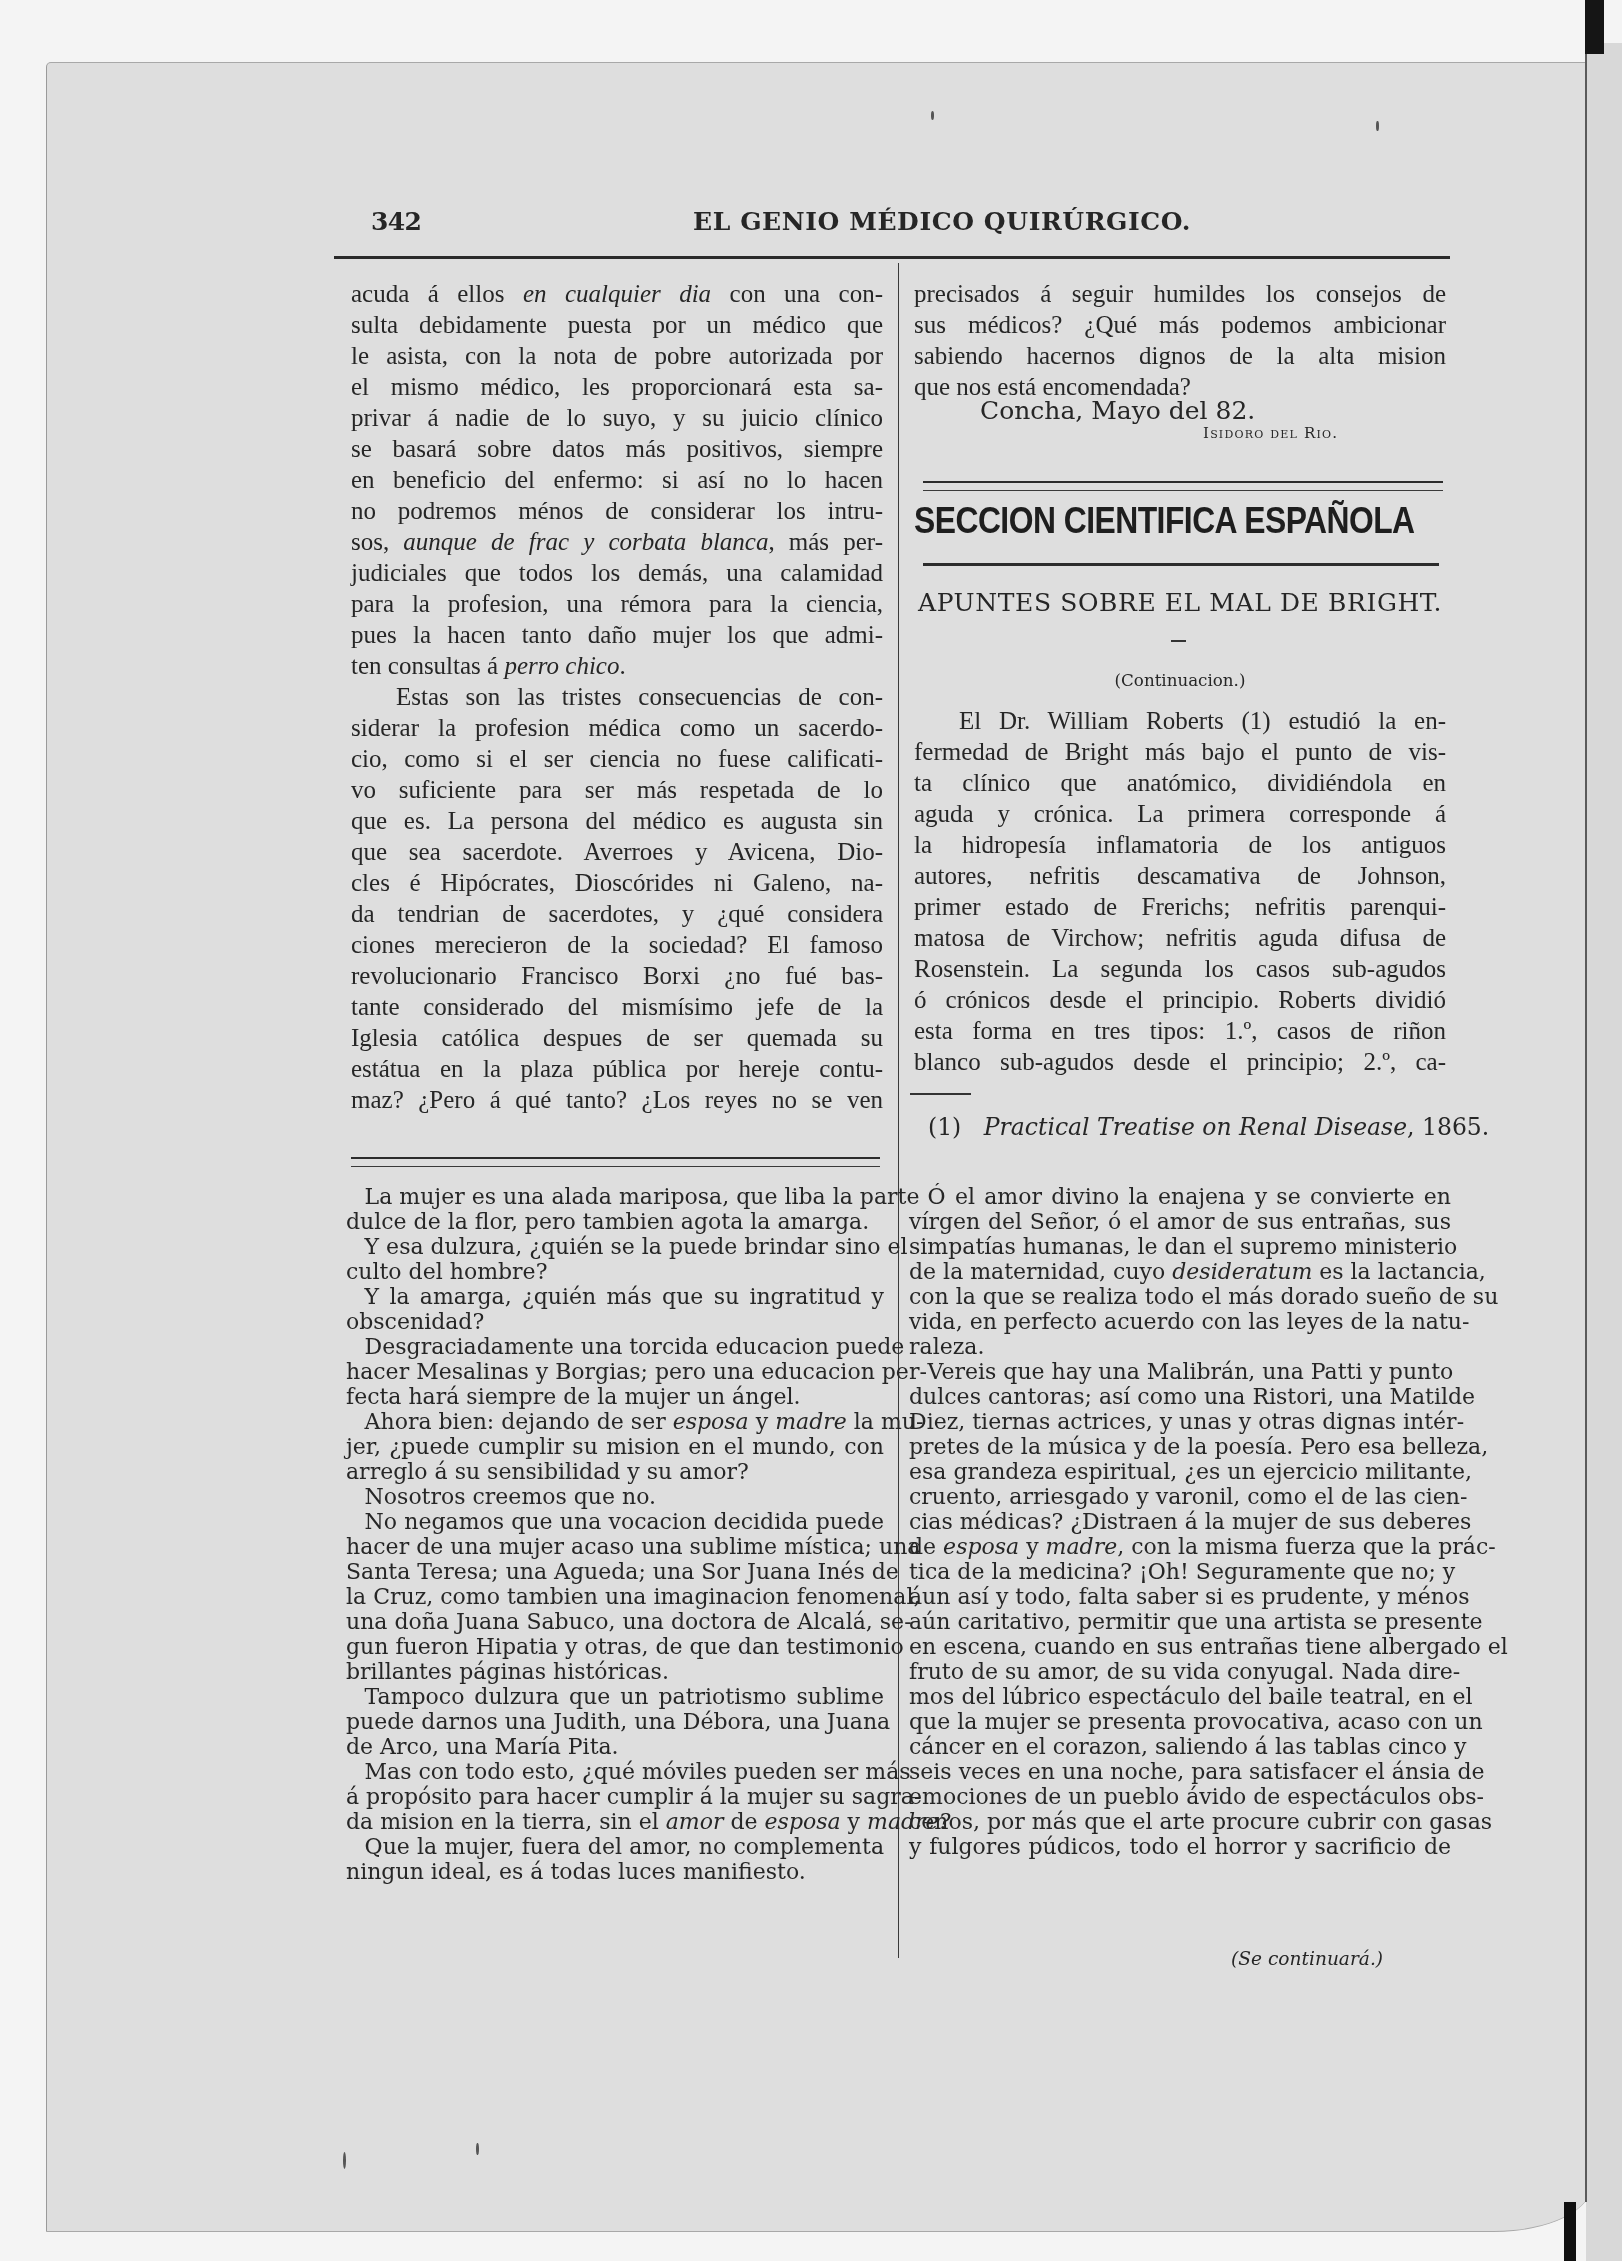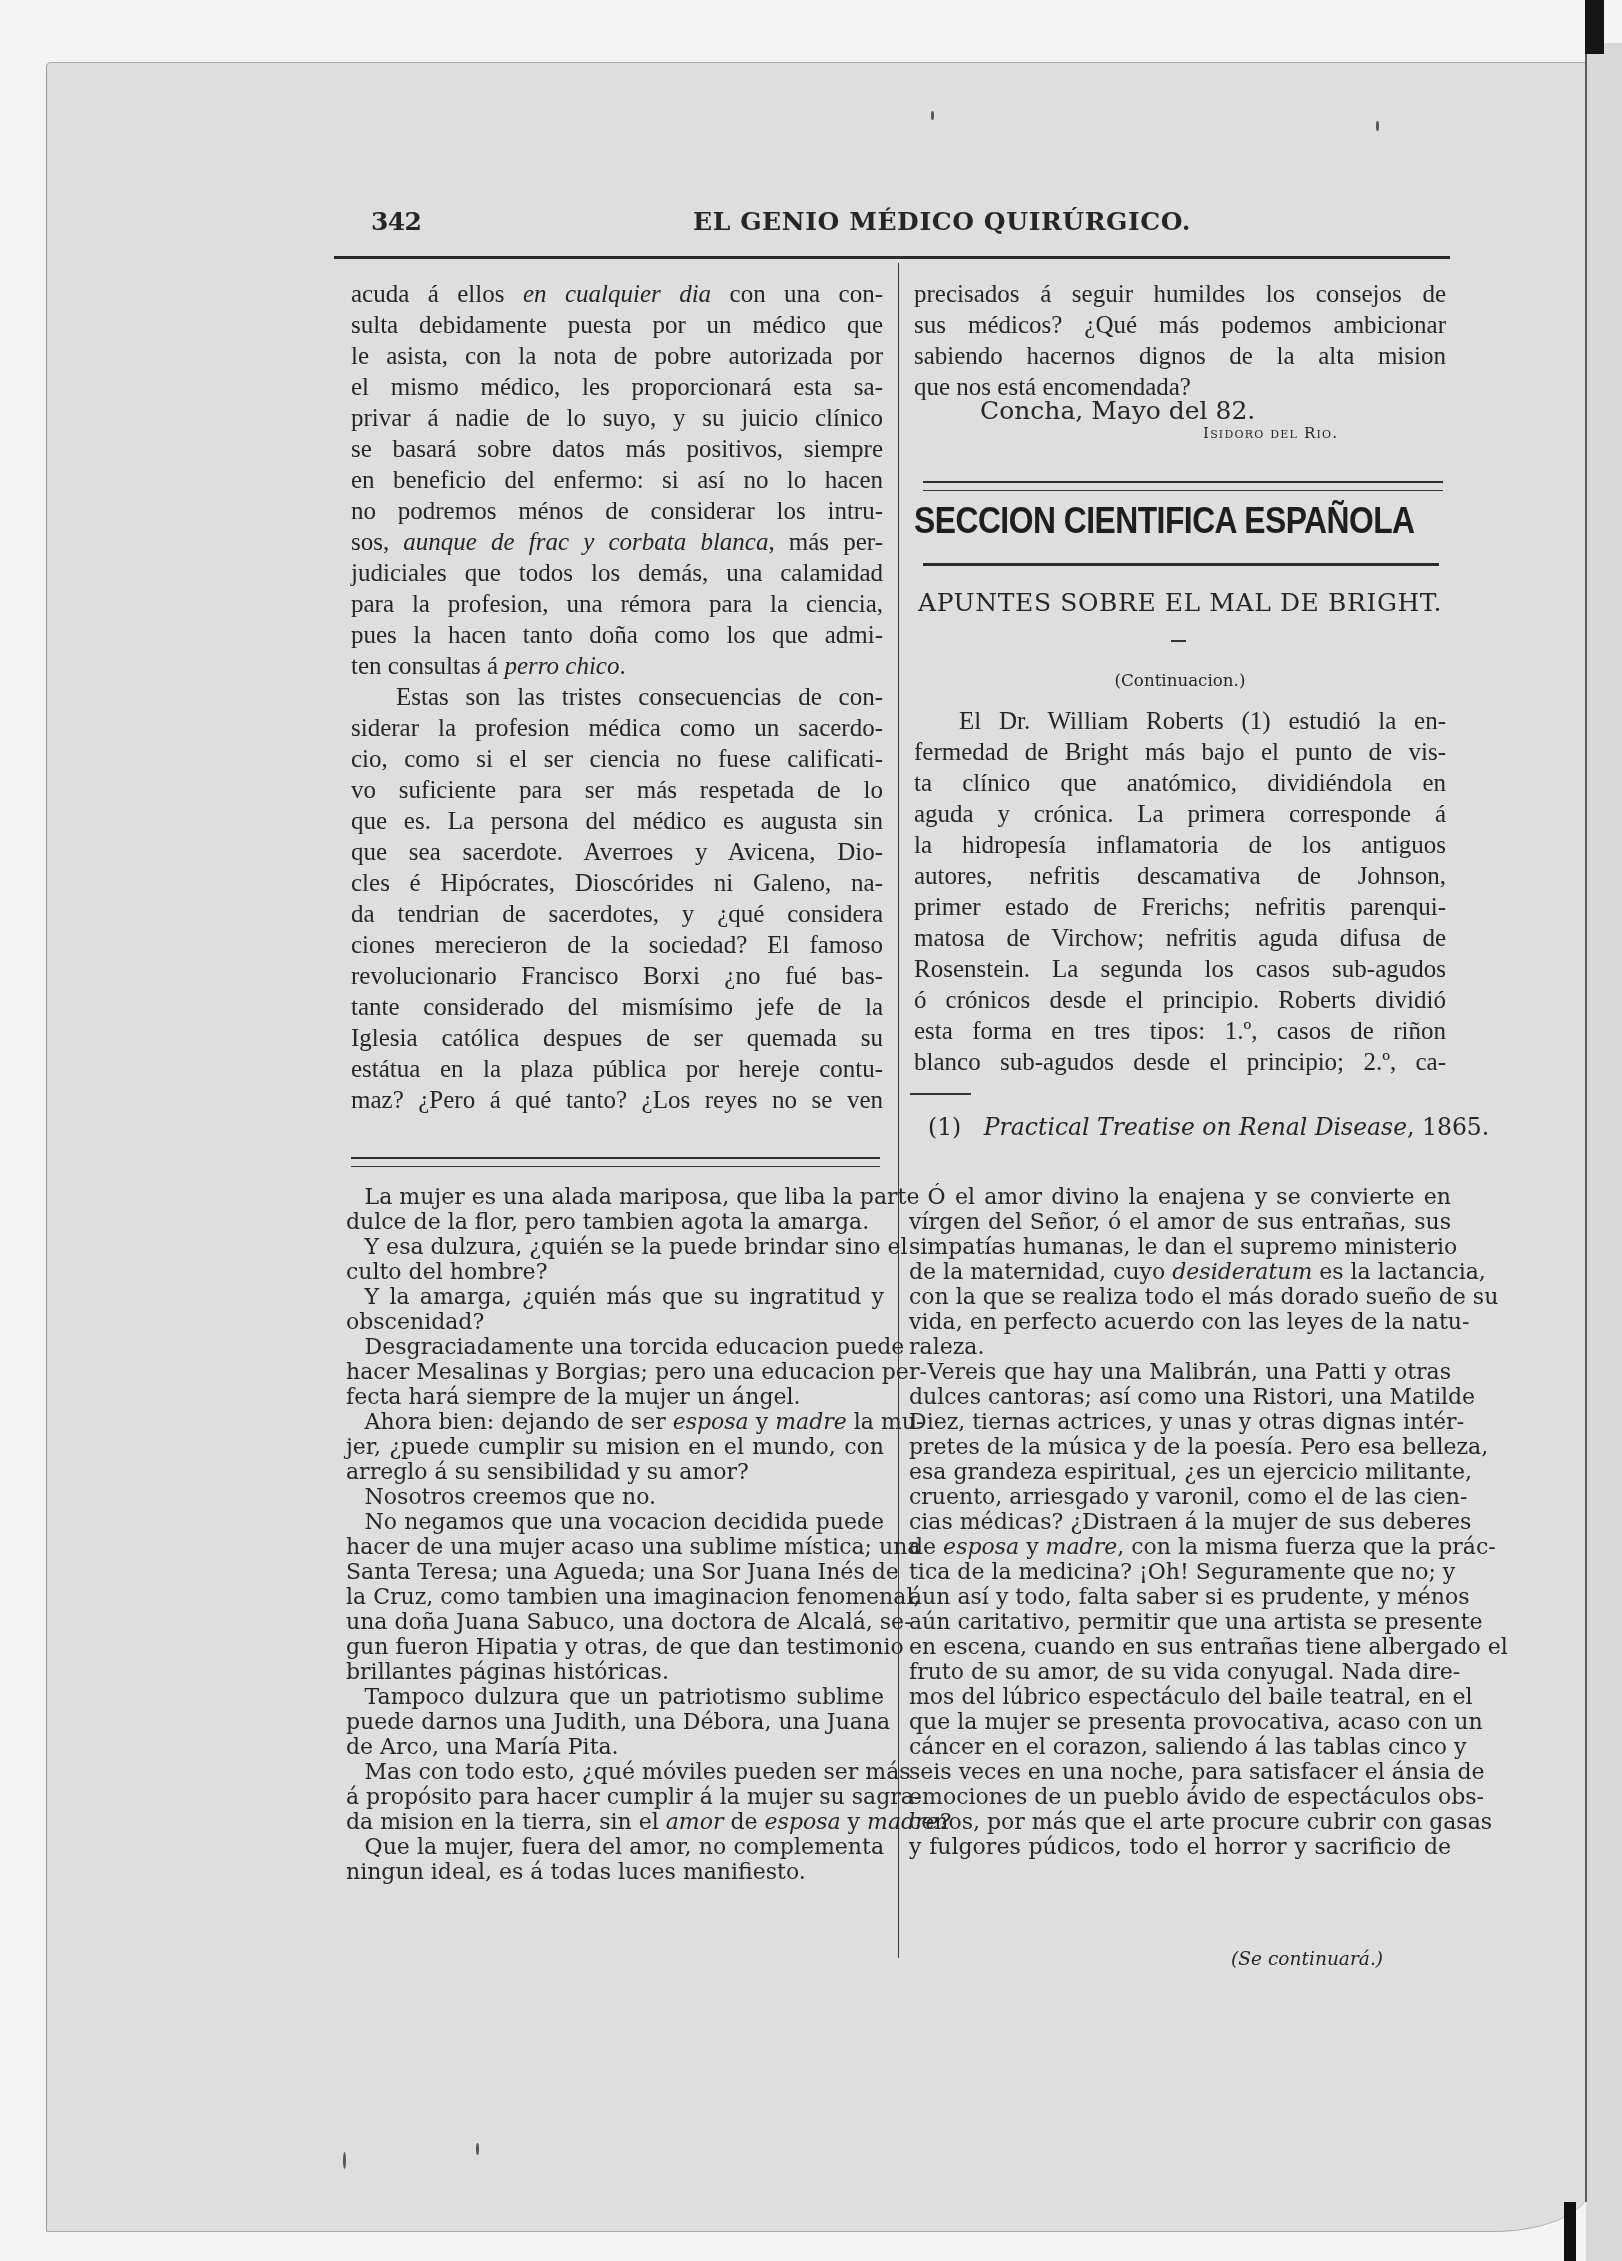--- a/index.html
+++ b/index.html
@@ -119,21 +119,21 @@
     <span class="line"><span>sulta debidamente puesta por un médico que</span></span>
     <span class="line"><span>le asista, con la nota de pobre autorizada por</span></span>
     <span class="line"><span>el mismo médico, les proporcionará esta sa-</span></span>
     <span class="line"><span>privar á nadie de lo suyo, y su juicio clínico</span></span>
     <span class="line"><span>se basará sobre datos más positivos, siempre</span></span>
     <span class="line"><span>en beneficio del enfermo: si así no lo hacen</span></span>
     <span class="line"><span>no podremos ménos de considerar los intru-</span></span>
     <span class="line"><span>sos, </span><i>aunque de frac y corbata blanca</i><span>, más per-</span></span>
     <span class="line"><span>judiciales que todos los demás, una calamidad</span></span>
     <span class="line"><span>para la profesion, una rémora para la ciencia,</span></span>
-    <span class="line"><span>pues la hacen tanto doña como los que admi-</span></span>
+    <span class="line"><span>pues la hacen tanto daño mujer los que admi-</span></span>
     <span class="line last"><span>ten consultas á </span><i>perro chico</i><span>.</span></span>
     <span class="line ind"><span>Estas son las tristes consecuencias de con-</span></span>
     <span class="line"><span>siderar la profesion médica como un sacerdo-</span></span>
     <span class="line"><span>cio, como si el ser ciencia no fuese calificati-</span></span>
     <span class="line"><span>vo suficiente para ser más respetada de lo</span></span>
     <span class="line"><span>que es. La persona del médico es augusta sin</span></span>
     <span class="line"><span>que sea sacerdote. Averroes y Avicena, Dio-</span></span>
     <span class="line"><span>cles é Hipócrates, Dioscórides ni Galeno, na-</span></span>
     <span class="line"><span>da tendrian de sacerdotes, y ¿qué considera</span></span>
     <span class="line"><span>ciones merecieron de la sociedad? El famoso</span></span>
@@ -215,21 +215,21 @@
     <span class="line last"><span>ningun ideal, es á todas luces manifiesto.</span></span>
   </div>
 <div class="small-col right-bottom">
     <span class="line ind"><span>Ó el amor divino la enajena y se convierte en</span></span>
     <span class="line"><span>vírgen del Señor, ó el amor de sus entrañas, sus</span></span>
     <span class="line"><span>simpatías humanas, le dan el supremo ministerio</span></span>
     <span class="line"><span>de la maternidad, cuyo </span><i>desideratum</i><span> es la lactancia,</span></span>
     <span class="line"><span>con la que se realiza todo el más dorado sueño de su</span></span>
     <span class="line"><span>vida, en perfecto acuerdo con las leyes de la natu-</span></span>
     <span class="line last"><span>raleza.</span></span>
-    <span class="line ind"><span>Vereis que hay una Malibrán, una Patti y otras</span></span>
+    <span class="line ind"><span>Vereis que hay una Malibrán, una Patti y punto</span></span>
     <span class="line"><span>dulces cantoras; así como una Ristori, una Matilde</span></span>
     <span class="line"><span>Diez, tiernas actrices, y unas y otras dignas intér-</span></span>
     <span class="line"><span>pretes de la música y de la poesía. Pero esa belleza,</span></span>
     <span class="line"><span>esa grandeza espiritual, ¿es un ejercicio militante,</span></span>
     <span class="line"><span>cruento, arriesgado y varonil, como el de las cien-</span></span>
     <span class="line"><span>cias médicas? ¿Distraen á la mujer de sus deberes</span></span>
     <span class="line"><span>de </span><i>esposa</i><span> y </span><i>madre</i><span>, con la misma fuerza que la prác-</span></span>
     <span class="line"><span>tica de la medicina? ¡Oh! Seguramente que no; y</span></span>
     <span class="line"><span>áun así y todo, falta saber si es prudente, y ménos</span></span>
     <span class="line"><span>aún caritativo, permitir que una artista se presente</span></span>

